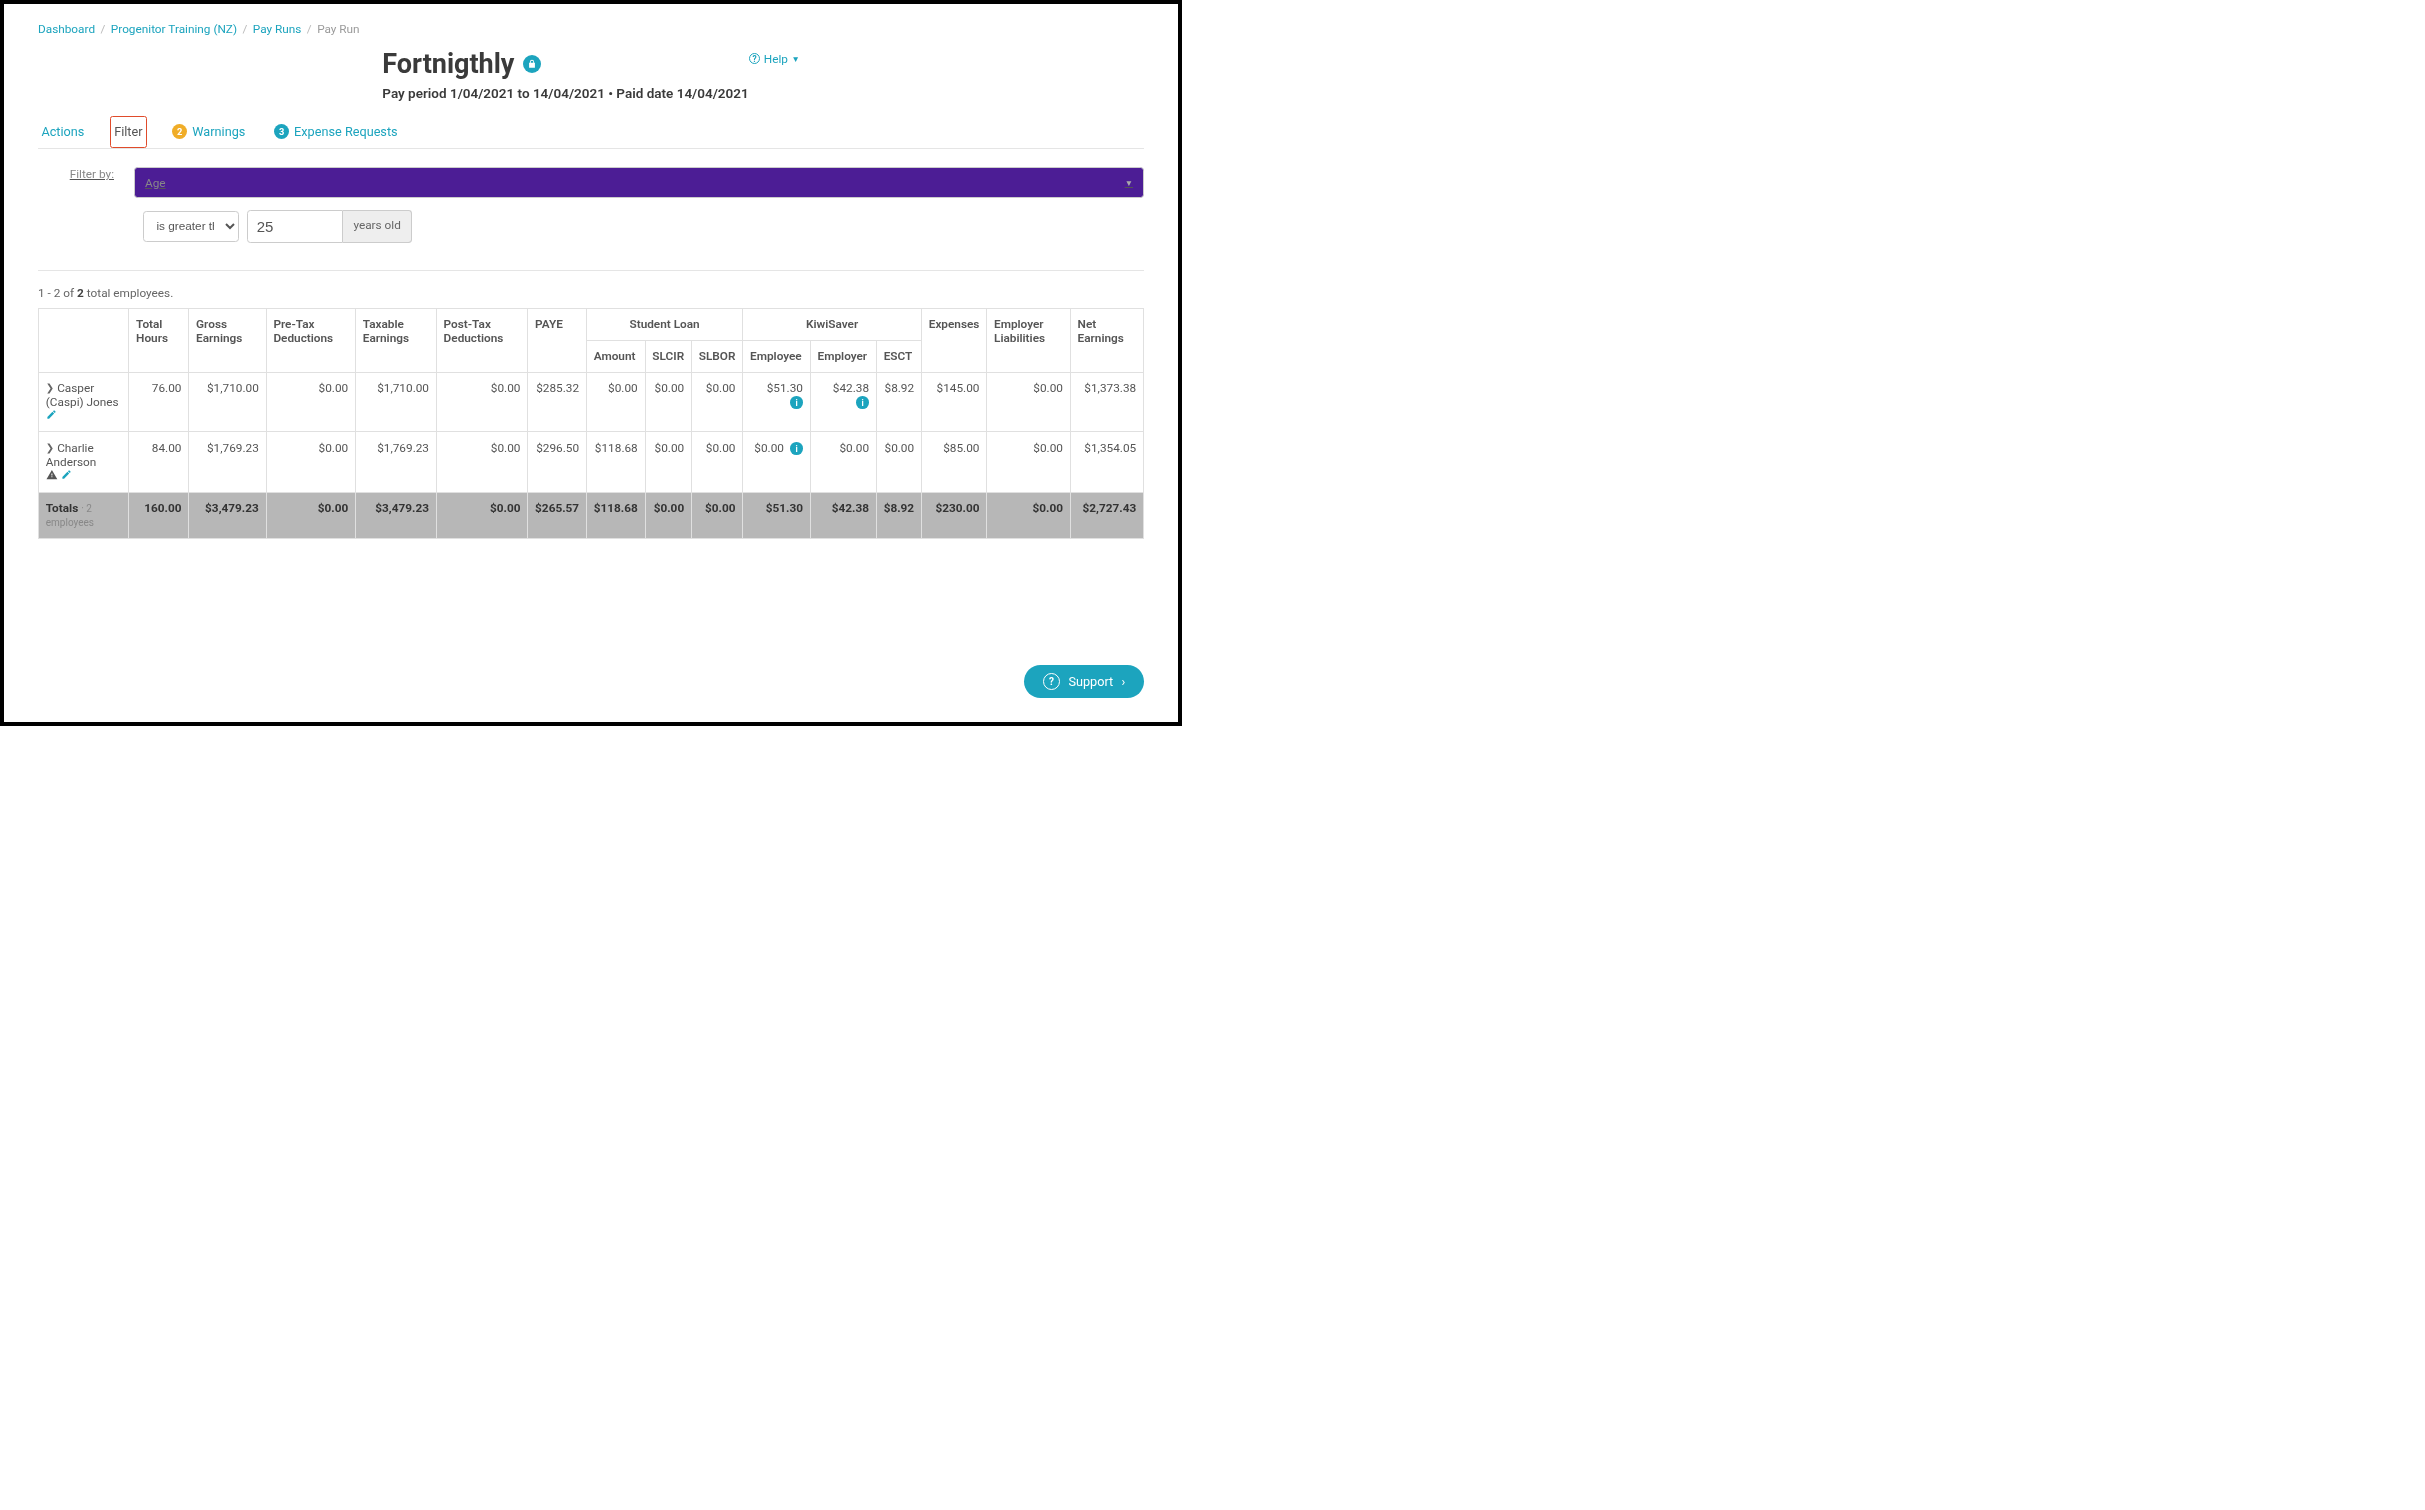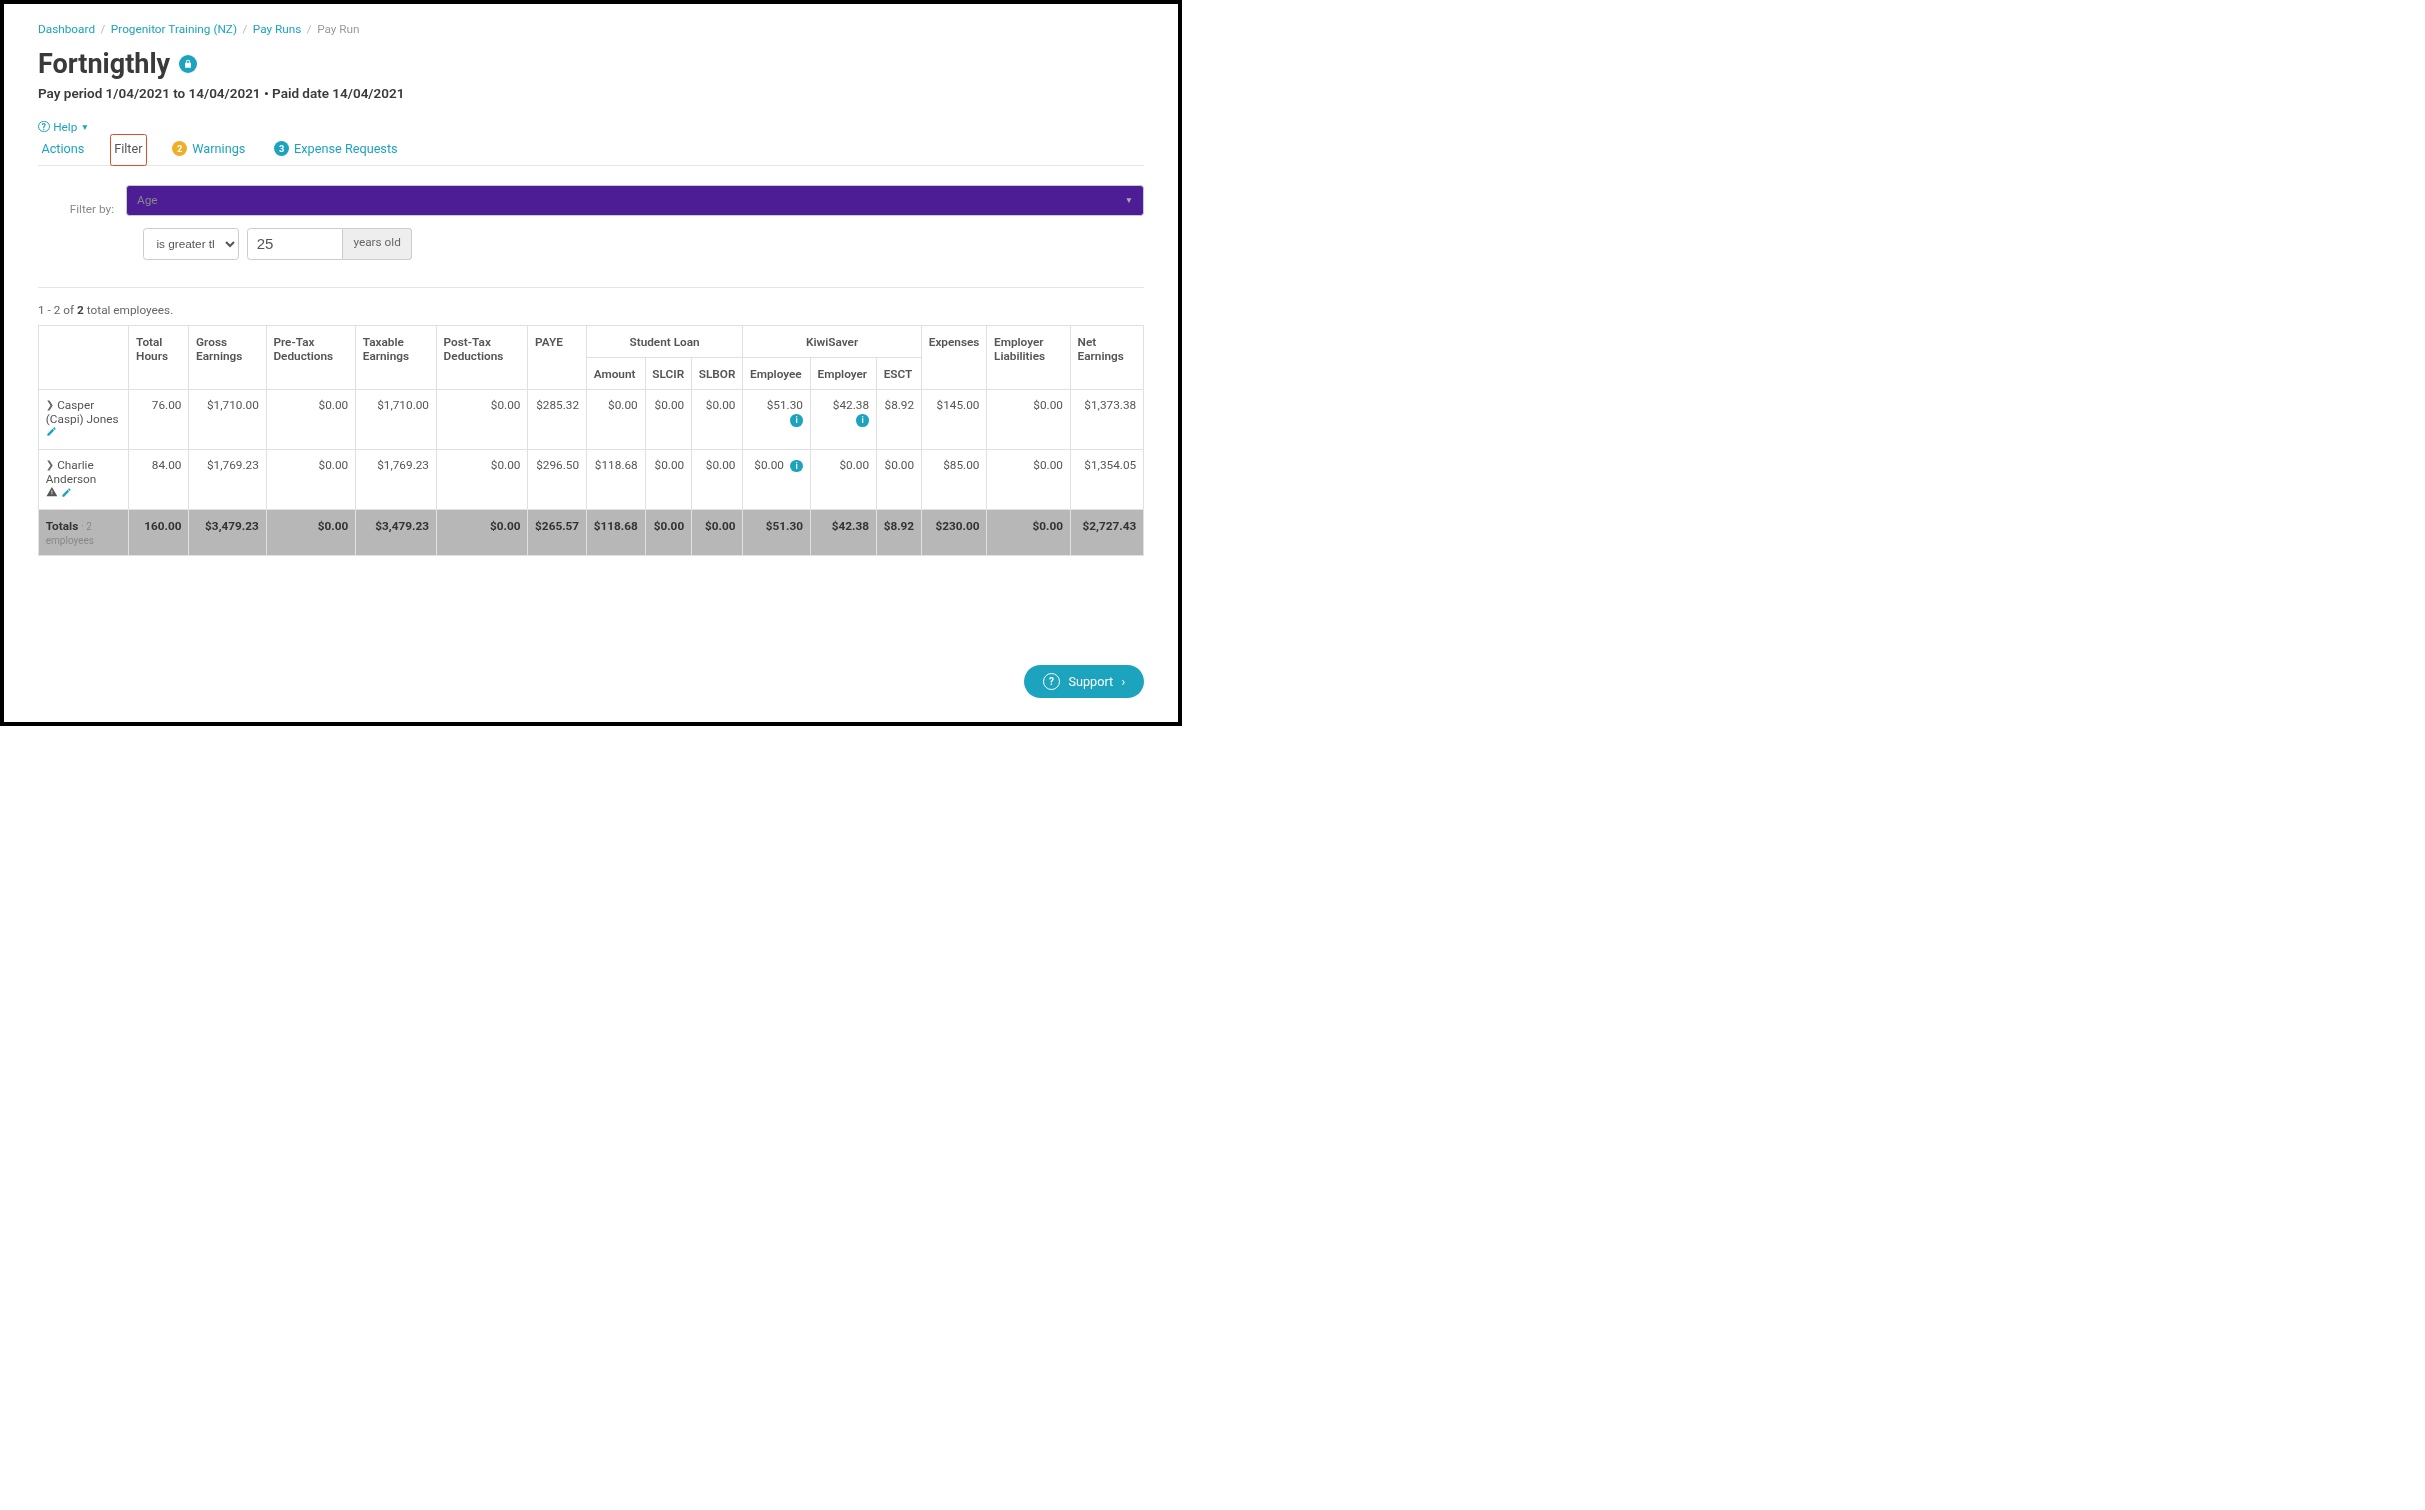--- a/index.html
+++ b/index.html
@@ -14,21 +14,21 @@
     padding:15px 34px 51px 34px;
     position:relative;
   }
   a { color:#1ca4be; text-decoration:none; }
 
   .breadcrumb { font-size:11.8px; color:#999; margin:3.4px 0 11.8px 0;}
   .breadcrumb a { color:#1ca4be;}
   .breadcrumb .sep { color:#bbb; padding:0 2.5px;}
   .breadcrumb .current { color:#9b9b9b;}
 
-  .header-row { display:flex; justify-content:center; align-items:flex-start;flex-direction:column;}
+  .header-row { display:flex; justify-content:center; align-items:flex-start;}
   .title-wrap { }
   h1 { margin:0; font-size:27px; font-weight:700; color:#3a3a3a; display:flex; align-items:center; gap:8.4px;}
   .lock-badge {
     display:inline-flex; align-items:center; justify-content:center;
     width:18.6px; height:18.6px; border-radius:50%; background:#1ca4be;
   }
   .lock-badge svg { width:10px; height:10px; fill:#fff;}
   .subhead { margin:5px 0 15px 0; font-size:13.5px; font-weight:600; color:#3a3a3a;}
   .help-link { font-size:11.8px; color:#1ca4be; display:flex; align-items:center; gap:3.4px; margin-top:3.4px;}
   .help-link .caret { font-size:8.4px;}
@@ -41,21 +41,21 @@
   .tab.highlight { border:1.7px solid #e04b2b; border-radius:2.5px; margin-bottom:-0.8px;}
   .badge-circle {
     display:inline-flex; align-items:center; justify-content:center;
     min-width:15px; height:15px; border-radius:7.6px; font-size:9.3px; font-weight:700; color:#fff; padding:0 4.2px;
   }
   .badge-orange { background:#f0ad28;}
   .badge-teal { background:#1ca4be;}
 
   
   .filter-area { padding:18.6px 0 15px 0; border-bottom:0.8px solid #e5e5e5;}
-  .filter-row { display:flex; align-items:flex-end; gap:12px; margin-bottom:11.8px;}
+  .filter-row { display:flex; align-items:flex-start; gap:20px; margin-bottom:11.8px;text-decoration:underline;}
   .filter-label { width:76px; text-align:right; color:#888; font-size:11.8px;}
   .select-full {
     flex:1; padding:7.6px 10px; border:0.8px solid #ccc; border-radius:3.4px;
     font-size:11.8px; color:#888; background:#4c1d95;
     display:flex; justify-content:space-between; align-items:center;
   }
   .dropdown-arrow { color:#aaa; font-size:8.4px;}
   .cond-row { margin-left:105px; display:flex; gap:8.4px; align-items:center; margin-bottom:11.8px;}
   select.comp {
     padding:6.8px 8.4px; border:0.8px solid #ccc; border-radius:3.4px; font-size:11.8px; color:#555; background:#fff; width:96px;

